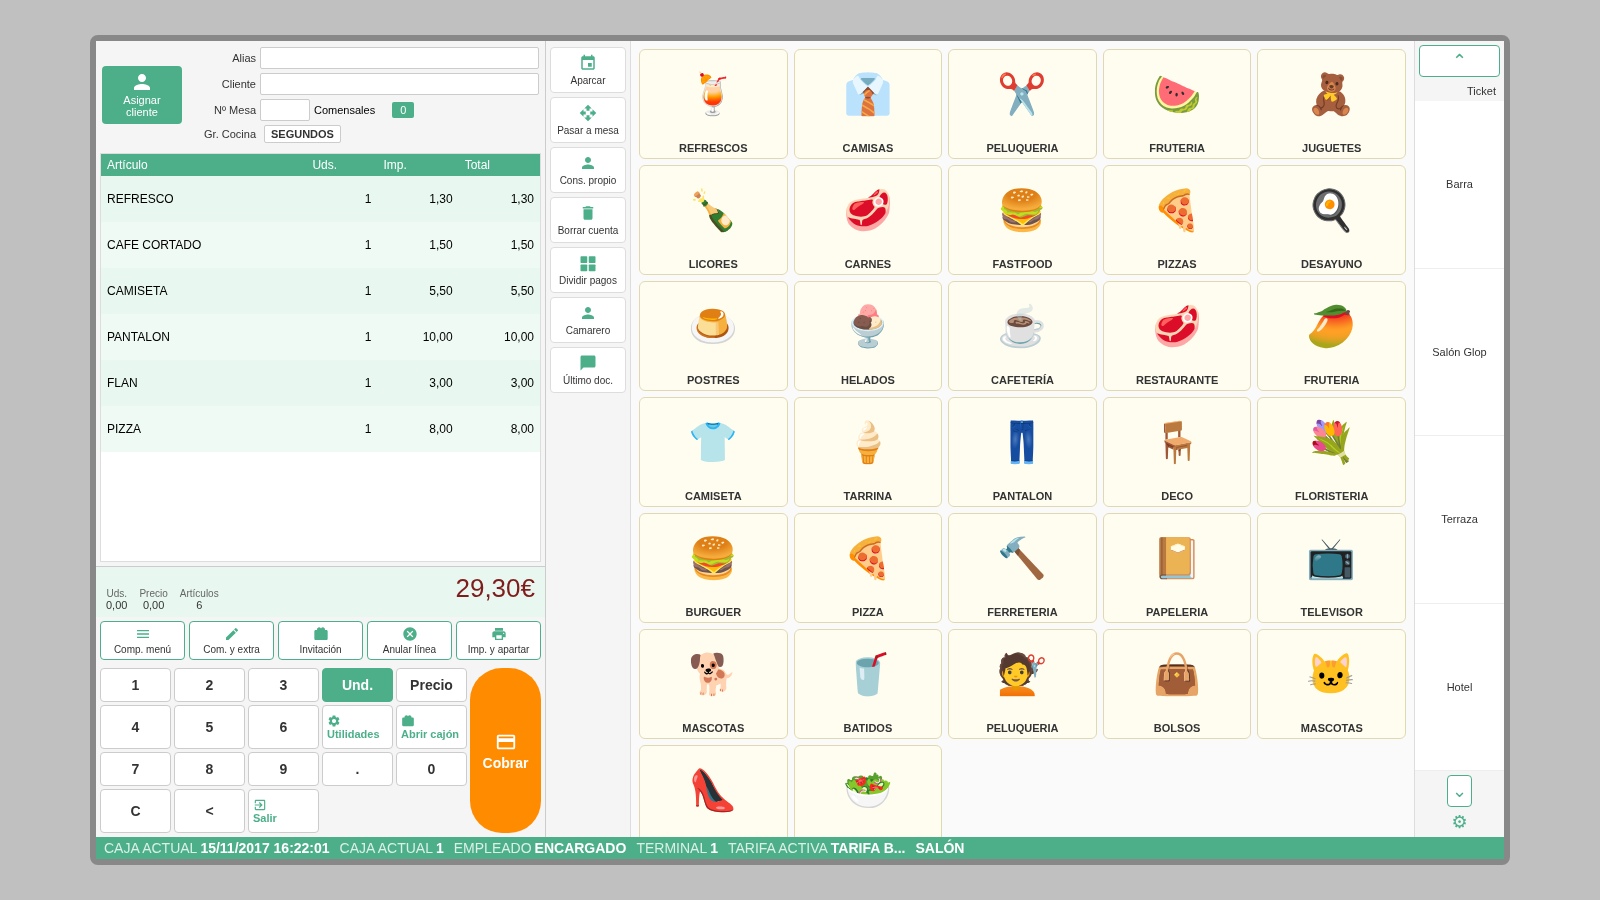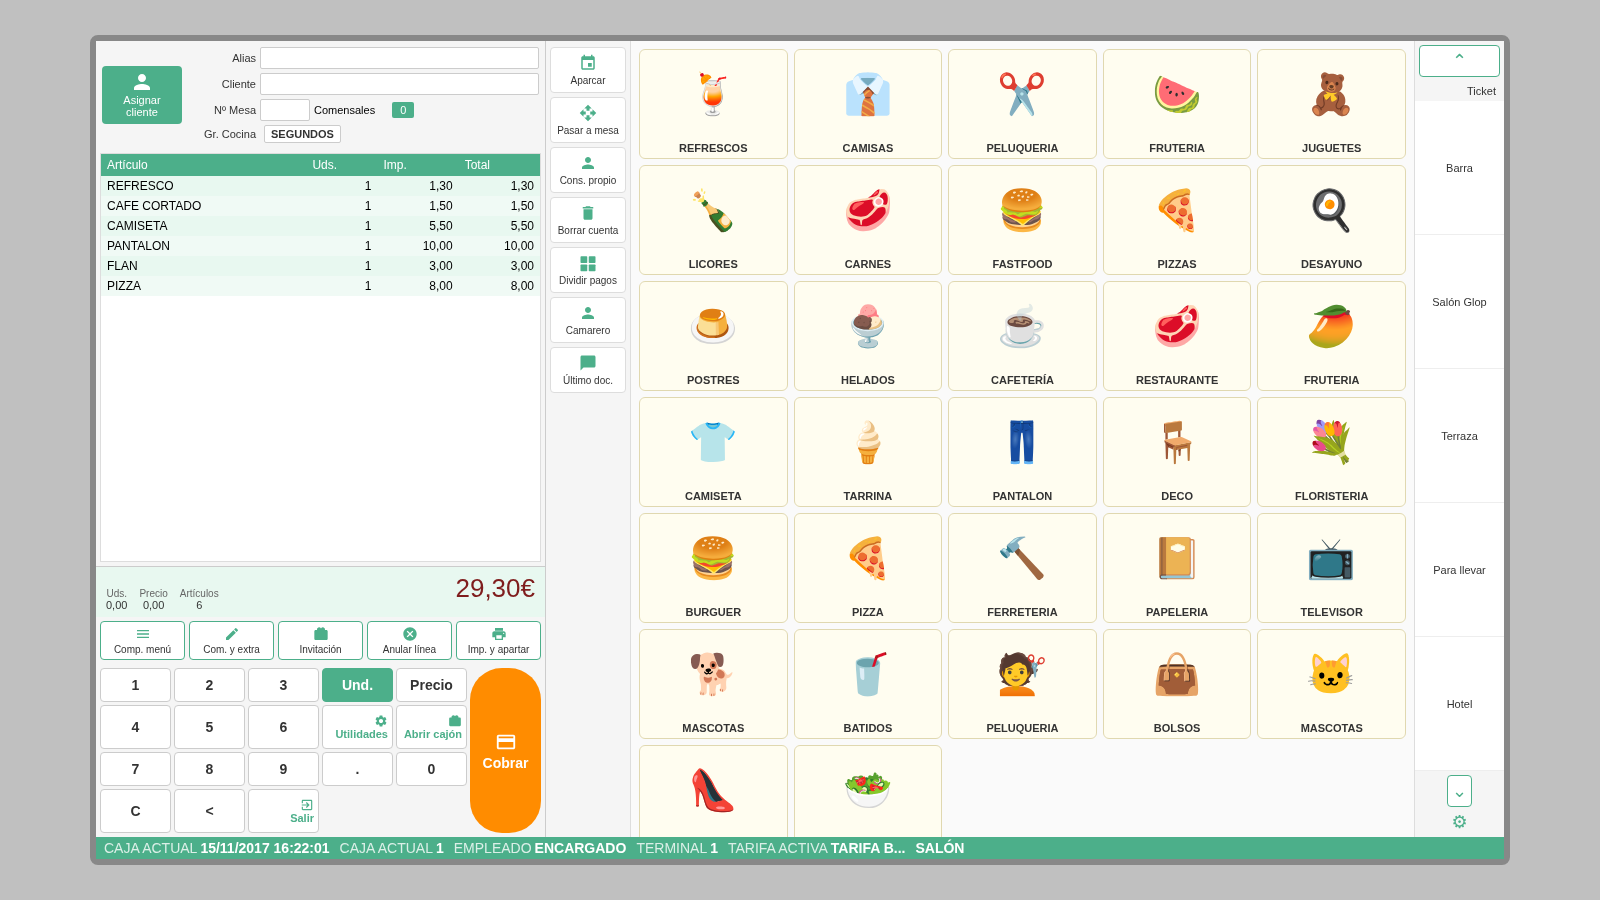--- a/index.html
+++ b/index.html
@@ -142,21 +142,21 @@
       color: white;
     }
     .order-table thead th {
       padding: 4px 6px;
       text-align: left;
       font-weight: normal;
     }
     .order-table tbody tr:nth-child(even) { background: #f0faf5; }
     .order-table tbody tr:nth-child(odd) { background: #e8f8f0; }
     .order-table tbody td {
-      padding: 3px 6px;
+      padding: 16px 6px;
       font-size: 12px;
     }
     .order-table tbody td:nth-child(2),
     .order-table tbody td:nth-child(3),
     .order-table tbody td:nth-child(4) {
       text-align: right;
     }
     
     .totals-row {
       background: #e8f8f0;
@@ -214,21 +214,21 @@
       border: 1px solid #ccc;
       border-radius: 4px;
       padding: 8px 4px;
       font-size: 14px;
       font-weight: bold;
       cursor: pointer;
       text-align: center;
       color: #333;
     }
     .num-btn.green { background: #4caf8a; color: white; border-color: #4caf8a; }
-    .num-btn.special { font-size: 11px; color: #4caf8a; display: flex; flex-direction: column; align-items: flex-end; background: white; border: 1px solid #ccc; }
+    .num-btn.special { font-size: 11px; color: #4caf8a; display: flex; flex-direction: column; align-items: flex-start; background: white; border: 1px solid #ccc; }
     
     .action-col {
       width: 85px;
       min-width: 85px;
       display: flex;
       flex-direction: column;
       gap: 4px;
       padding: 6px 4px;
       background: #f5f5f5;
       border-right: 1px solid #ddd;
@@ -741,21 +741,20 @@
         </div>
     </div>
 
     <div class="zones-col">
       <button class="zone-scroll-btn">⌃</button>
       <div style="text-align:right;padding:4px 8px;font-size:11px;color:#333;">Ticket</div>
       <div class="zones-list" id="zones-list">
       <button class="zone-btn">Barra</button>
           <button class="zone-btn">Salón Glop</button>
           <button class="zone-btn">Terraza</button>
-          <button class="zone-btn">Para llevar</button>
           <button class="zone-btn">Hotel</button>
         </div>
       <div class="zone-bottom">
         <button class="zone-scroll-btn" style="margin:0;">⌄</button>
         <button class="gear-btn">⚙</button>
       </div>
     </div>
 
   </div>
 

